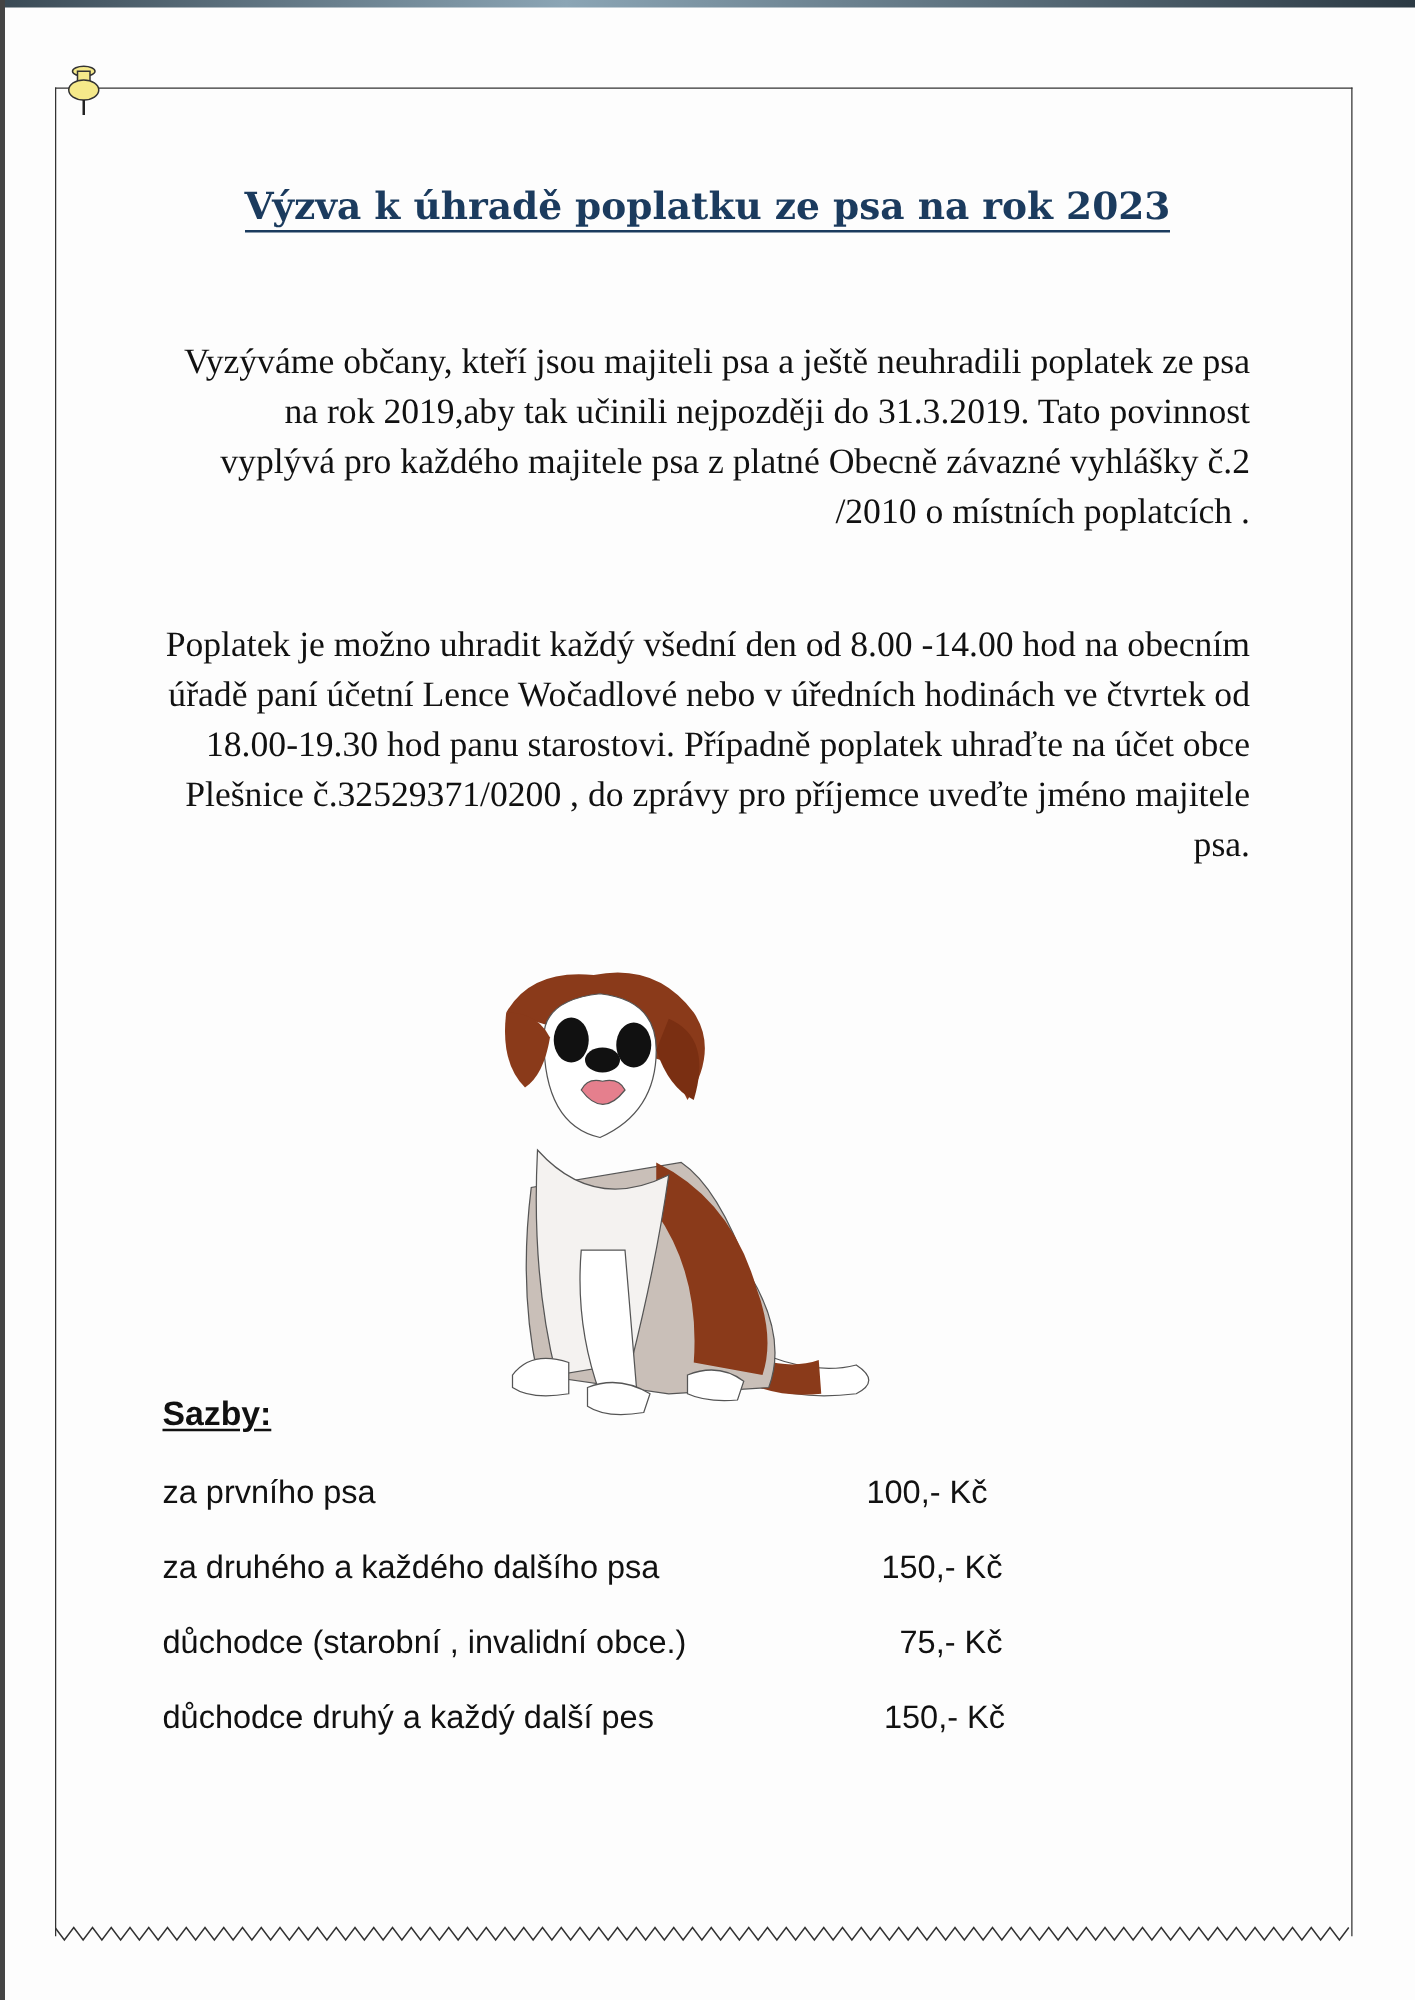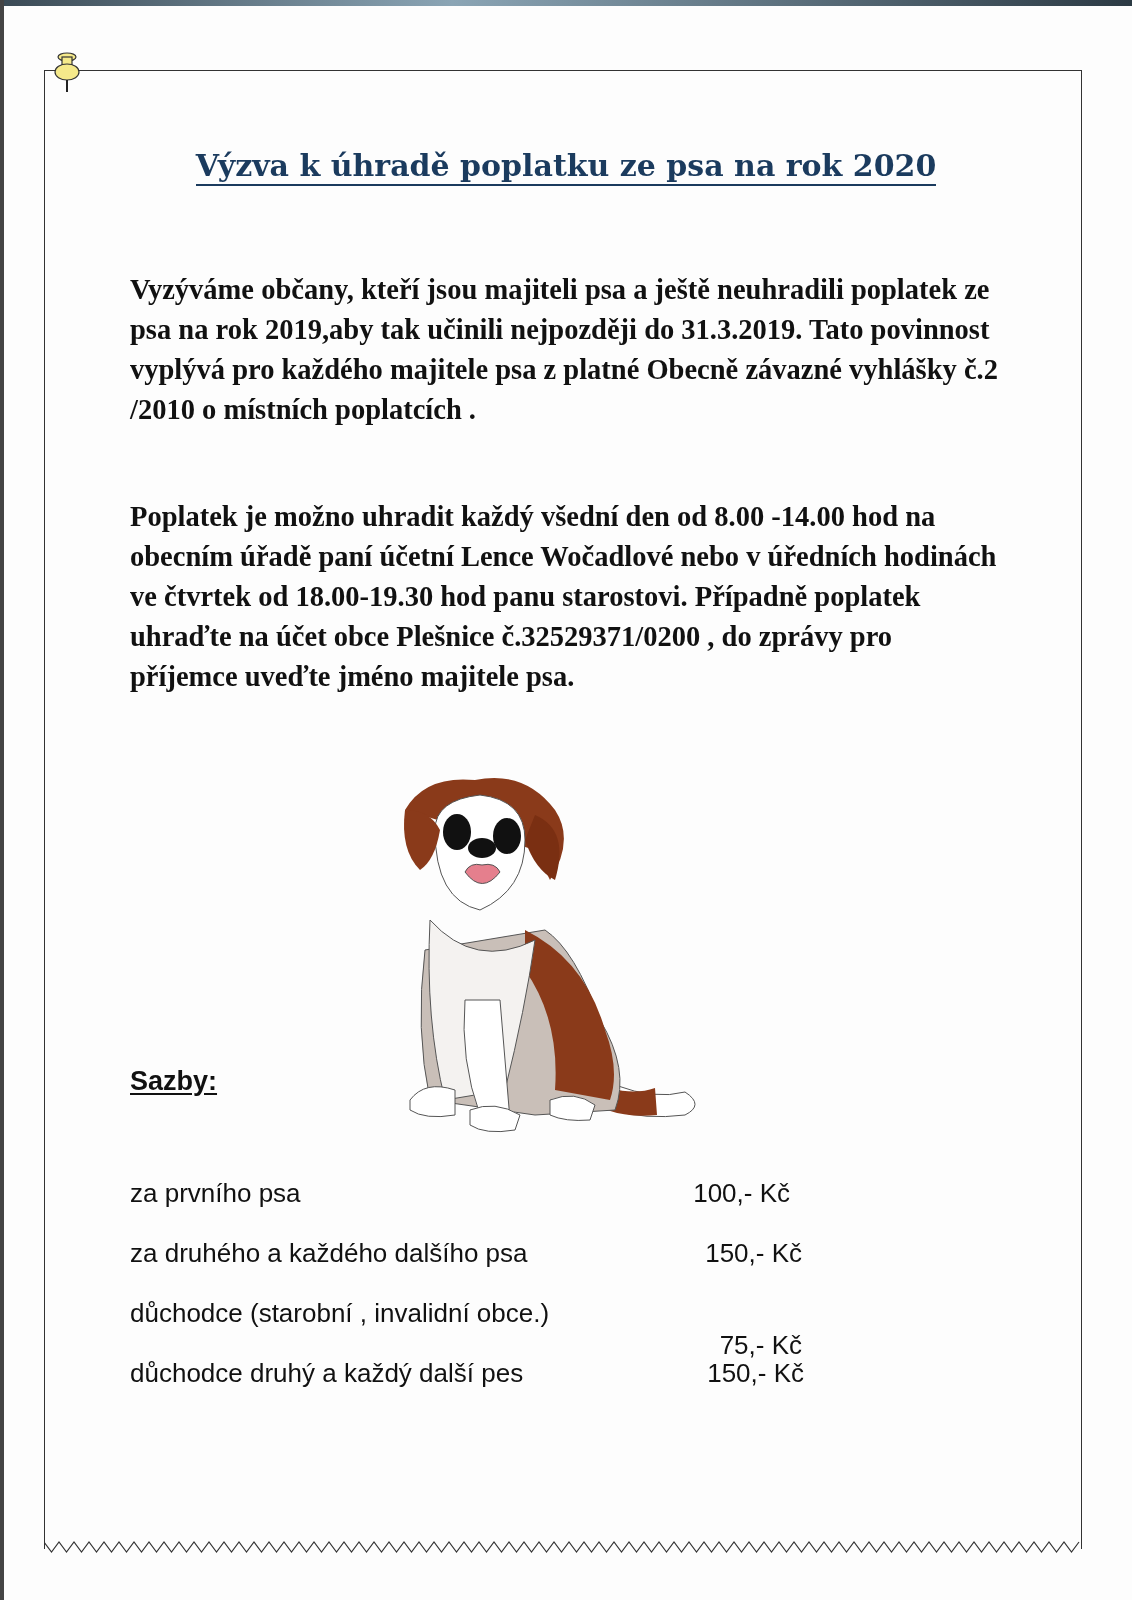--- a/index.html
+++ b/index.html
@@ -4,25 +4,25 @@
 <style>
   html, body { margin:0; padding:0; }
   body { width:1132px; height:1600px; background:#fdfdfd; position:relative; overflow:hidden; }
   .topbar { position:absolute; left:0; top:0; width:1132px; height:6px; background:linear-gradient(90deg,#3a4a55 0%,#8ba5b5 40%,#2c3a44 100%); }
   .leftedge { position:absolute; left:0; top:0; width:4px; height:1600px; background:#444; }
   .frame { position:absolute; left:44px; top:70px; width:1036px; height:1478px; border-left:1.5px solid #333; border-right:1.5px solid #333; border-top:1.5px solid #333; }
   .zigzag { position:absolute; left:44px; top:1540px; width:1038px; height:16px; }
   .pin { position:absolute; left:52px; top:52px; width:30px; height:46px; }
   .title { position:absolute; left:0; top:148px; width:1132px; text-align:center; font-family:"DejaVu Serif", serif; font-weight:bold; font-size:30px; color:#1b3b5e; }
   .title span { border-bottom:2.5px solid #1b3b5e; padding-bottom:1px; }
-  .para { position:absolute; left:130px; width:870px; text-align:left; font-family:"Liberation Serif", serif; font-weight:bold; font-size:28.5px; line-height:40px; color:#111; }
+  .para { position:absolute; left:130px; width:870px; text-align:right; font-family:"Liberation Serif", serif; font-weight:normal; font-size:28.5px; line-height:40px; color:#111; }
   .p1 { top:270px; }
   .p2 { top:497px; }
   .dog { position:absolute; left:385px; top:770px; width:335px; height:380px; }
-  .rates-title { position:absolute; left:130px; top:1066px; font-family:"Liberation Sans", sans-serif; font-weight:bold; font-size:27px; color:#111; text-decoration:underline; text-underline-offset:3px; }
+  .rates-title { position:absolute; left:130px; top:1116px; font-family:"Liberation Sans", sans-serif; font-weight:bold; font-size:27px; color:#111; text-decoration:underline; text-underline-offset:3px; }
   .rate-row { position:absolute; left:130px; width:690px; font-family:"Liberation Sans", sans-serif; font-size:26px; color:#111; }
   .rate-label { position:absolute; left:0; top:0;text-align:center; }
   .rate-value { position:absolute; right:0; top:0; text-align:center; }
 </style>
 </head>
 <body>
 
 <div class="topbar"></div>
 <div class="leftedge"></div>
 
@@ -31,21 +31,21 @@
   <polyline id="zz" fill="none" stroke="#333" stroke-width="1.2" points="0,2 7.5,12 15,2 22.5,12 30,2 37.5,12 45,2 52.5,12 60,2 67.5,12 75,2 82.5,12 90,2 97.5,12 105,2 112.5,12 120,2 127.5,12 135,2 142.5,12 150,2 157.5,12 165,2 172.5,12 180,2 187.5,12 195,2 202.5,12 210,2 217.5,12 225,2 232.5,12 240,2 247.5,12 255,2 262.5,12 270,2 277.5,12 285,2 292.5,12 300,2 307.5,12 315,2 322.5,12 330,2 337.5,12 345,2 352.5,12 360,2 367.5,12 375,2 382.5,12 390,2 397.5,12 405,2 412.5,12 420,2 427.5,12 435,2 442.5,12 450,2 457.5,12 465,2 472.5,12 480,2 487.5,12 495,2 502.5,12 510,2 517.5,12 525,2 532.5,12 540,2 547.5,12 555,2 562.5,12 570,2 577.5,12 585,2 592.5,12 600,2 607.5,12 615,2 622.5,12 630,2 637.5,12 645,2 652.5,12 660,2 667.5,12 675,2 682.5,12 690,2 697.5,12 705,2 712.5,12 720,2 727.5,12 735,2 742.5,12 750,2 757.5,12 765,2 772.5,12 780,2 787.5,12 795,2 802.5,12 810,2 817.5,12 825,2 832.5,12 840,2 847.5,12 855,2 862.5,12 870,2 877.5,12 885,2 892.5,12 900,2 907.5,12 915,2 922.5,12 930,2 937.5,12 945,2 952.5,12 960,2 967.5,12 975,2 982.5,12 990,2 997.5,12 1005,2 1012.5,12 1020,2 1027.5,12 1035,2"></polyline>
 </svg>
 
 <svg class="pin" viewBox="0 0 30 46">
   <ellipse cx="15" cy="5" rx="9" ry="4" fill="#f5e98a" stroke="#333" stroke-width="1.2"></ellipse>
   <rect x="10" y="5" width="10" height="10" fill="#f5e98a" stroke="#333" stroke-width="1.2"></rect>
   <ellipse cx="15" cy="20" rx="12" ry="8" fill="#f5e98a" stroke="#333" stroke-width="1.2"></ellipse>
   <line x1="15" y1="28" x2="15" y2="40" stroke="#222" stroke-width="2"></line>
 </svg>
 
-<div class="title"><span>Výzva k úhradě poplatku ze psa na rok 2020</span></div>
+<div class="title"><span>Výzva k úhradě poplatku ze psa na rok 2023</span></div>
 
 <div class="para p1">Vyzýváme občany, kteří jsou majiteli psa a ještě neuhradili poplatek ze psa na rok 2019,aby tak učinili  nejpozději do 31.3.2019. Tato povinnost vyplývá pro každého majitele psa z platné Obecně závazné vyhlášky č.2 /2010 o místních poplatcích .</div>
 <div class="para p2">Poplatek je možno uhradit každý všední den od 8.00 -14.00 hod na obecním úřadě paní účetní Lence Wočadlové nebo v úředních hodinách ve čtvrtek od 18.00-19.30 hod panu starostovi. Případně poplatek uhraďte na účet obce Plešnice č.32529371/0200 , do zprávy pro příjemce uveďte jméno majitele psa.</div>
 
 <svg class="dog" viewBox="0 0 335 380">
 
   <path d="M230 315 Q270 330 300 322 Q320 335 300 345 Q260 350 228 340 Z" fill="#fff" stroke="#555" stroke-width="1"></path>
   <path d="M225 318 Q250 325 270 318 L272 345 Q245 348 222 340 Z" fill="#8a3a1a"></path>
 
   <path d="M40 180 Q30 260 45 330 L150 345 L230 340 Q245 300 215 250 Q190 180 160 160 Z" fill="#c9bfb8" stroke="#555" stroke-width="1"></path>
@@ -73,18 +73,18 @@
 <div class="rate-row" style="top:1178px;">
   <span class="rate-label">za prvního psa</span>
   <span class="rate-value" style="right:30px;">100,- Kč</span>
 </div>
 <div class="rate-row" style="top:1238px;">
   <span class="rate-label">za druhého a každého dalšího psa</span>
   <span class="rate-value" style="right:18px;">150,- Kč</span>
 </div>
 <div class="rate-row" style="top:1298px;">
   <span class="rate-label">důchodce (starobní , invalidní obce.)</span>
-  <span class="rate-value" style="right:18px;margin-top:32px;">75,- Kč</span>
+  <span class="rate-value" style="right:18px;">75,- Kč</span>
 </div>
 <div class="rate-row" style="top:1358px;">
   <span class="rate-label">důchodce druhý a každý další pes</span>
   <span class="rate-value" style="right:16px;">150,- Kč</span>
 </div>
 
 </body></html>

